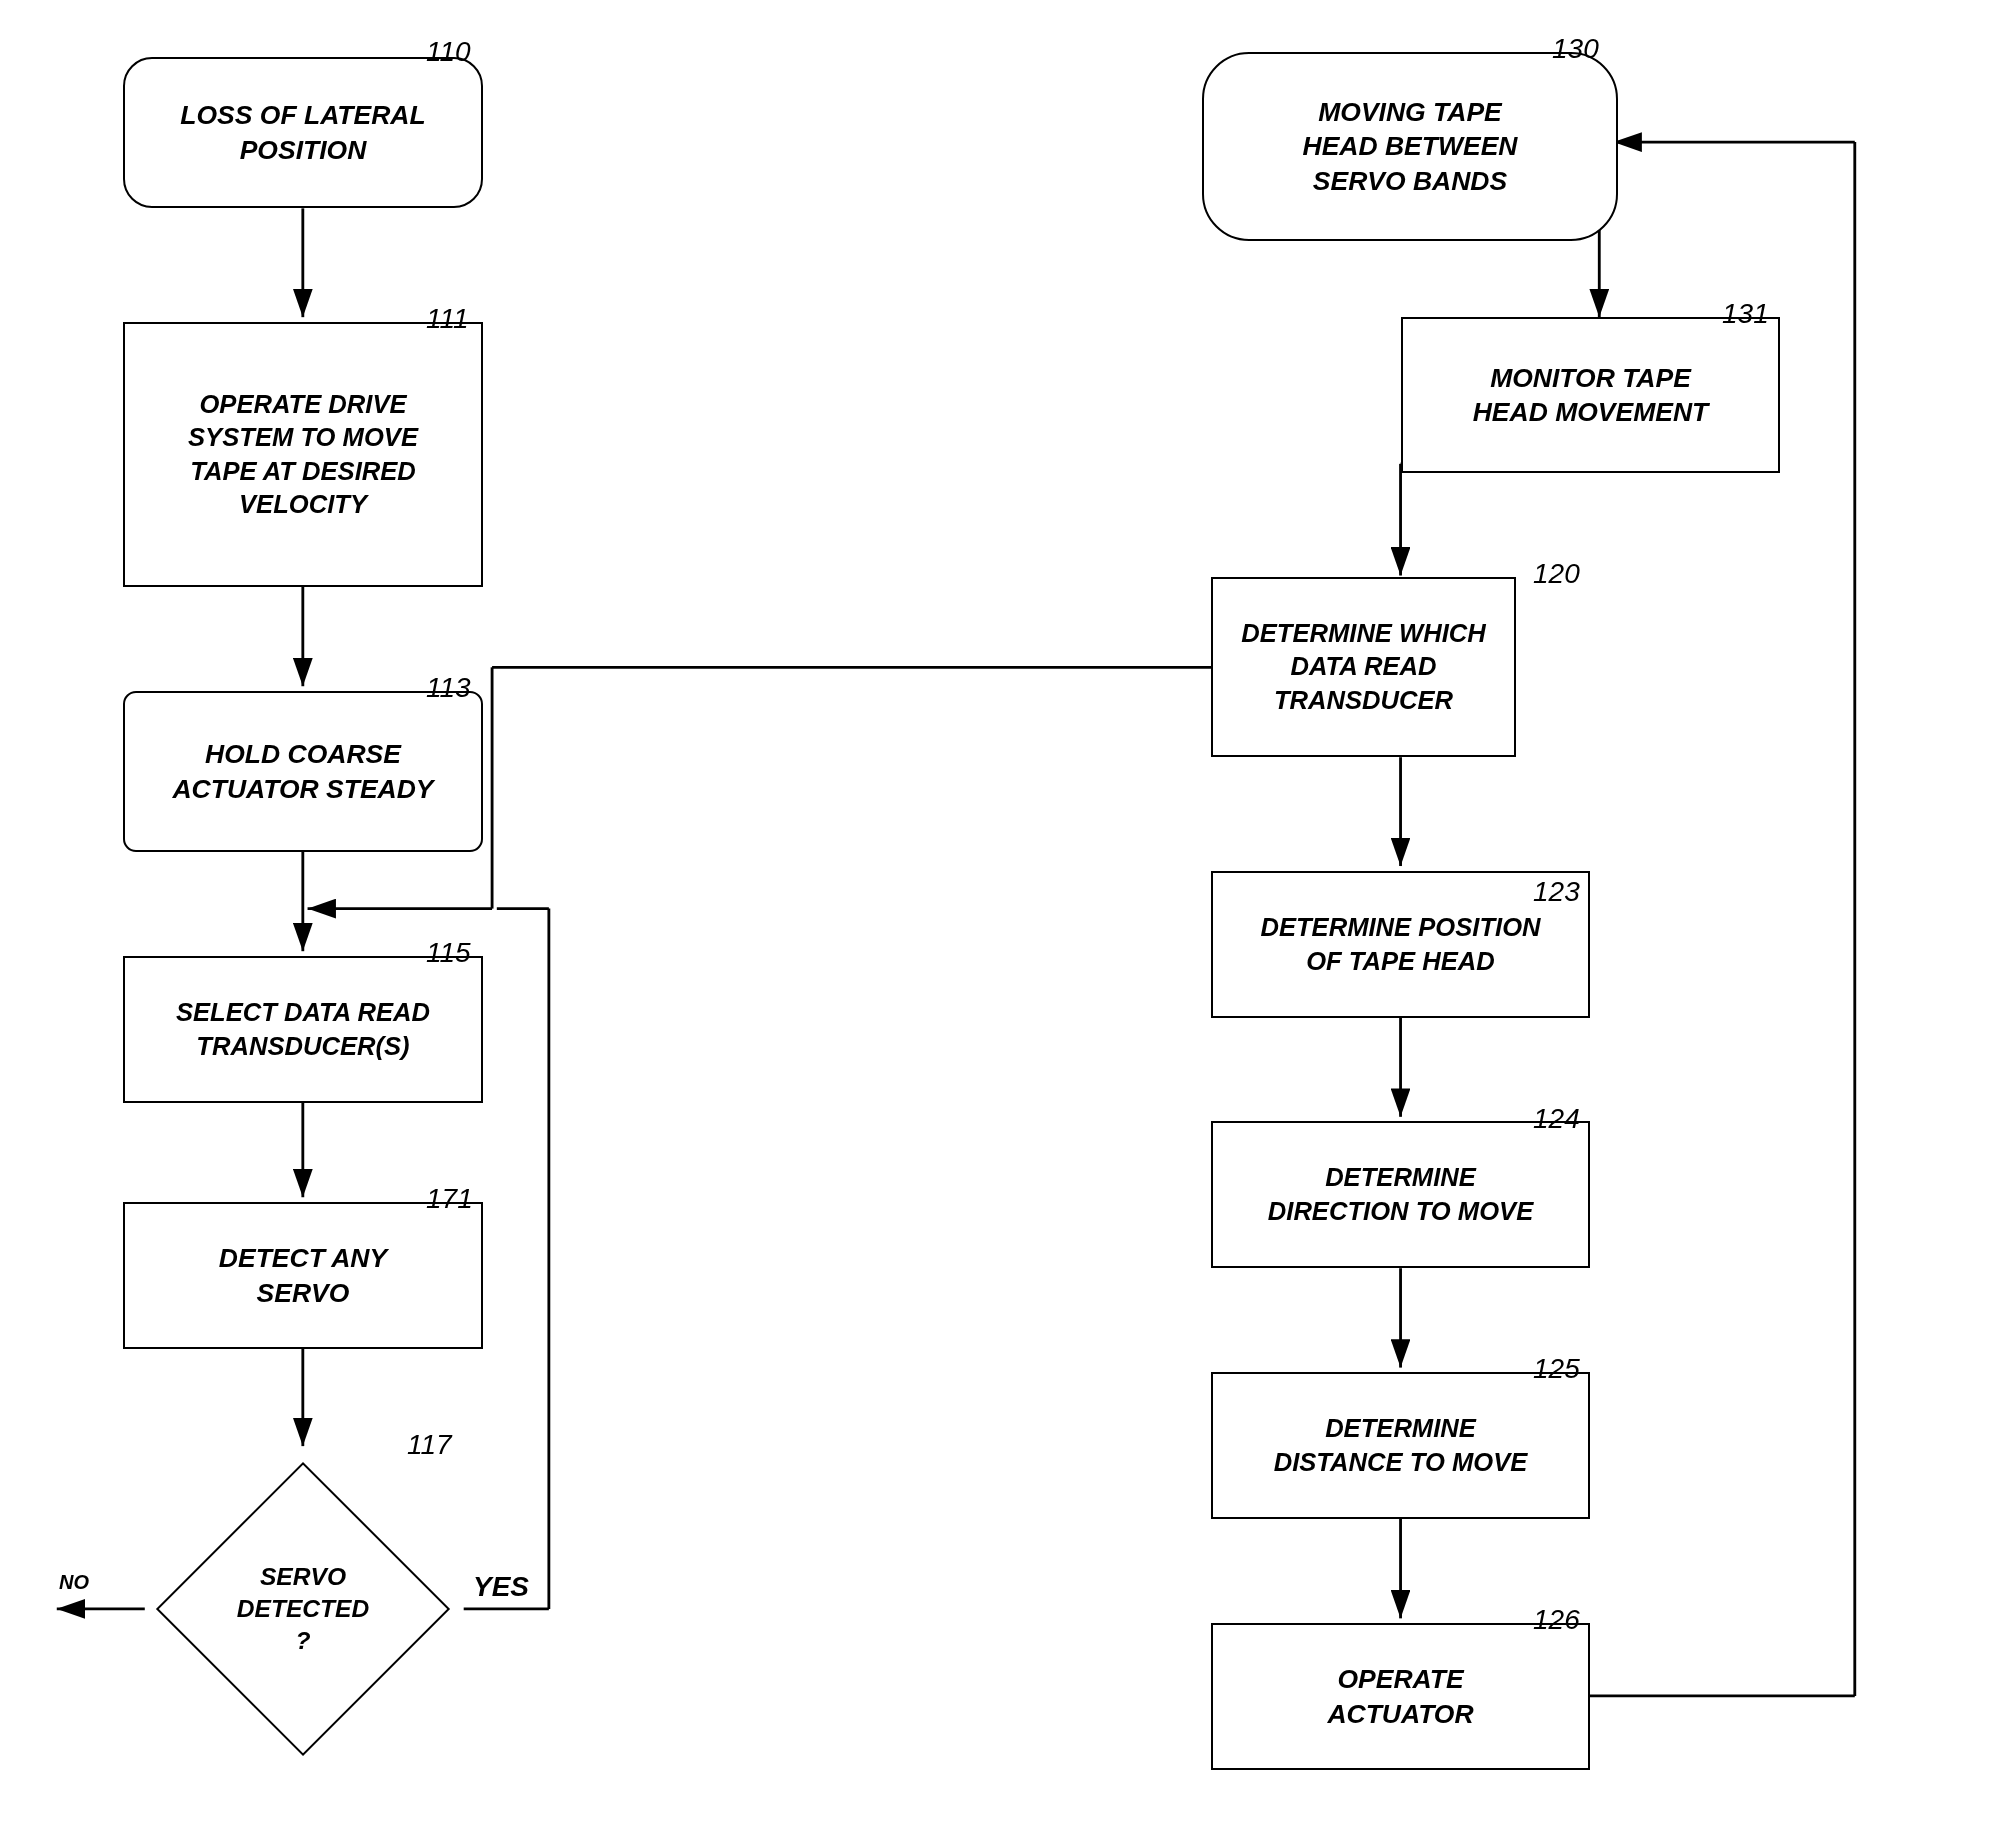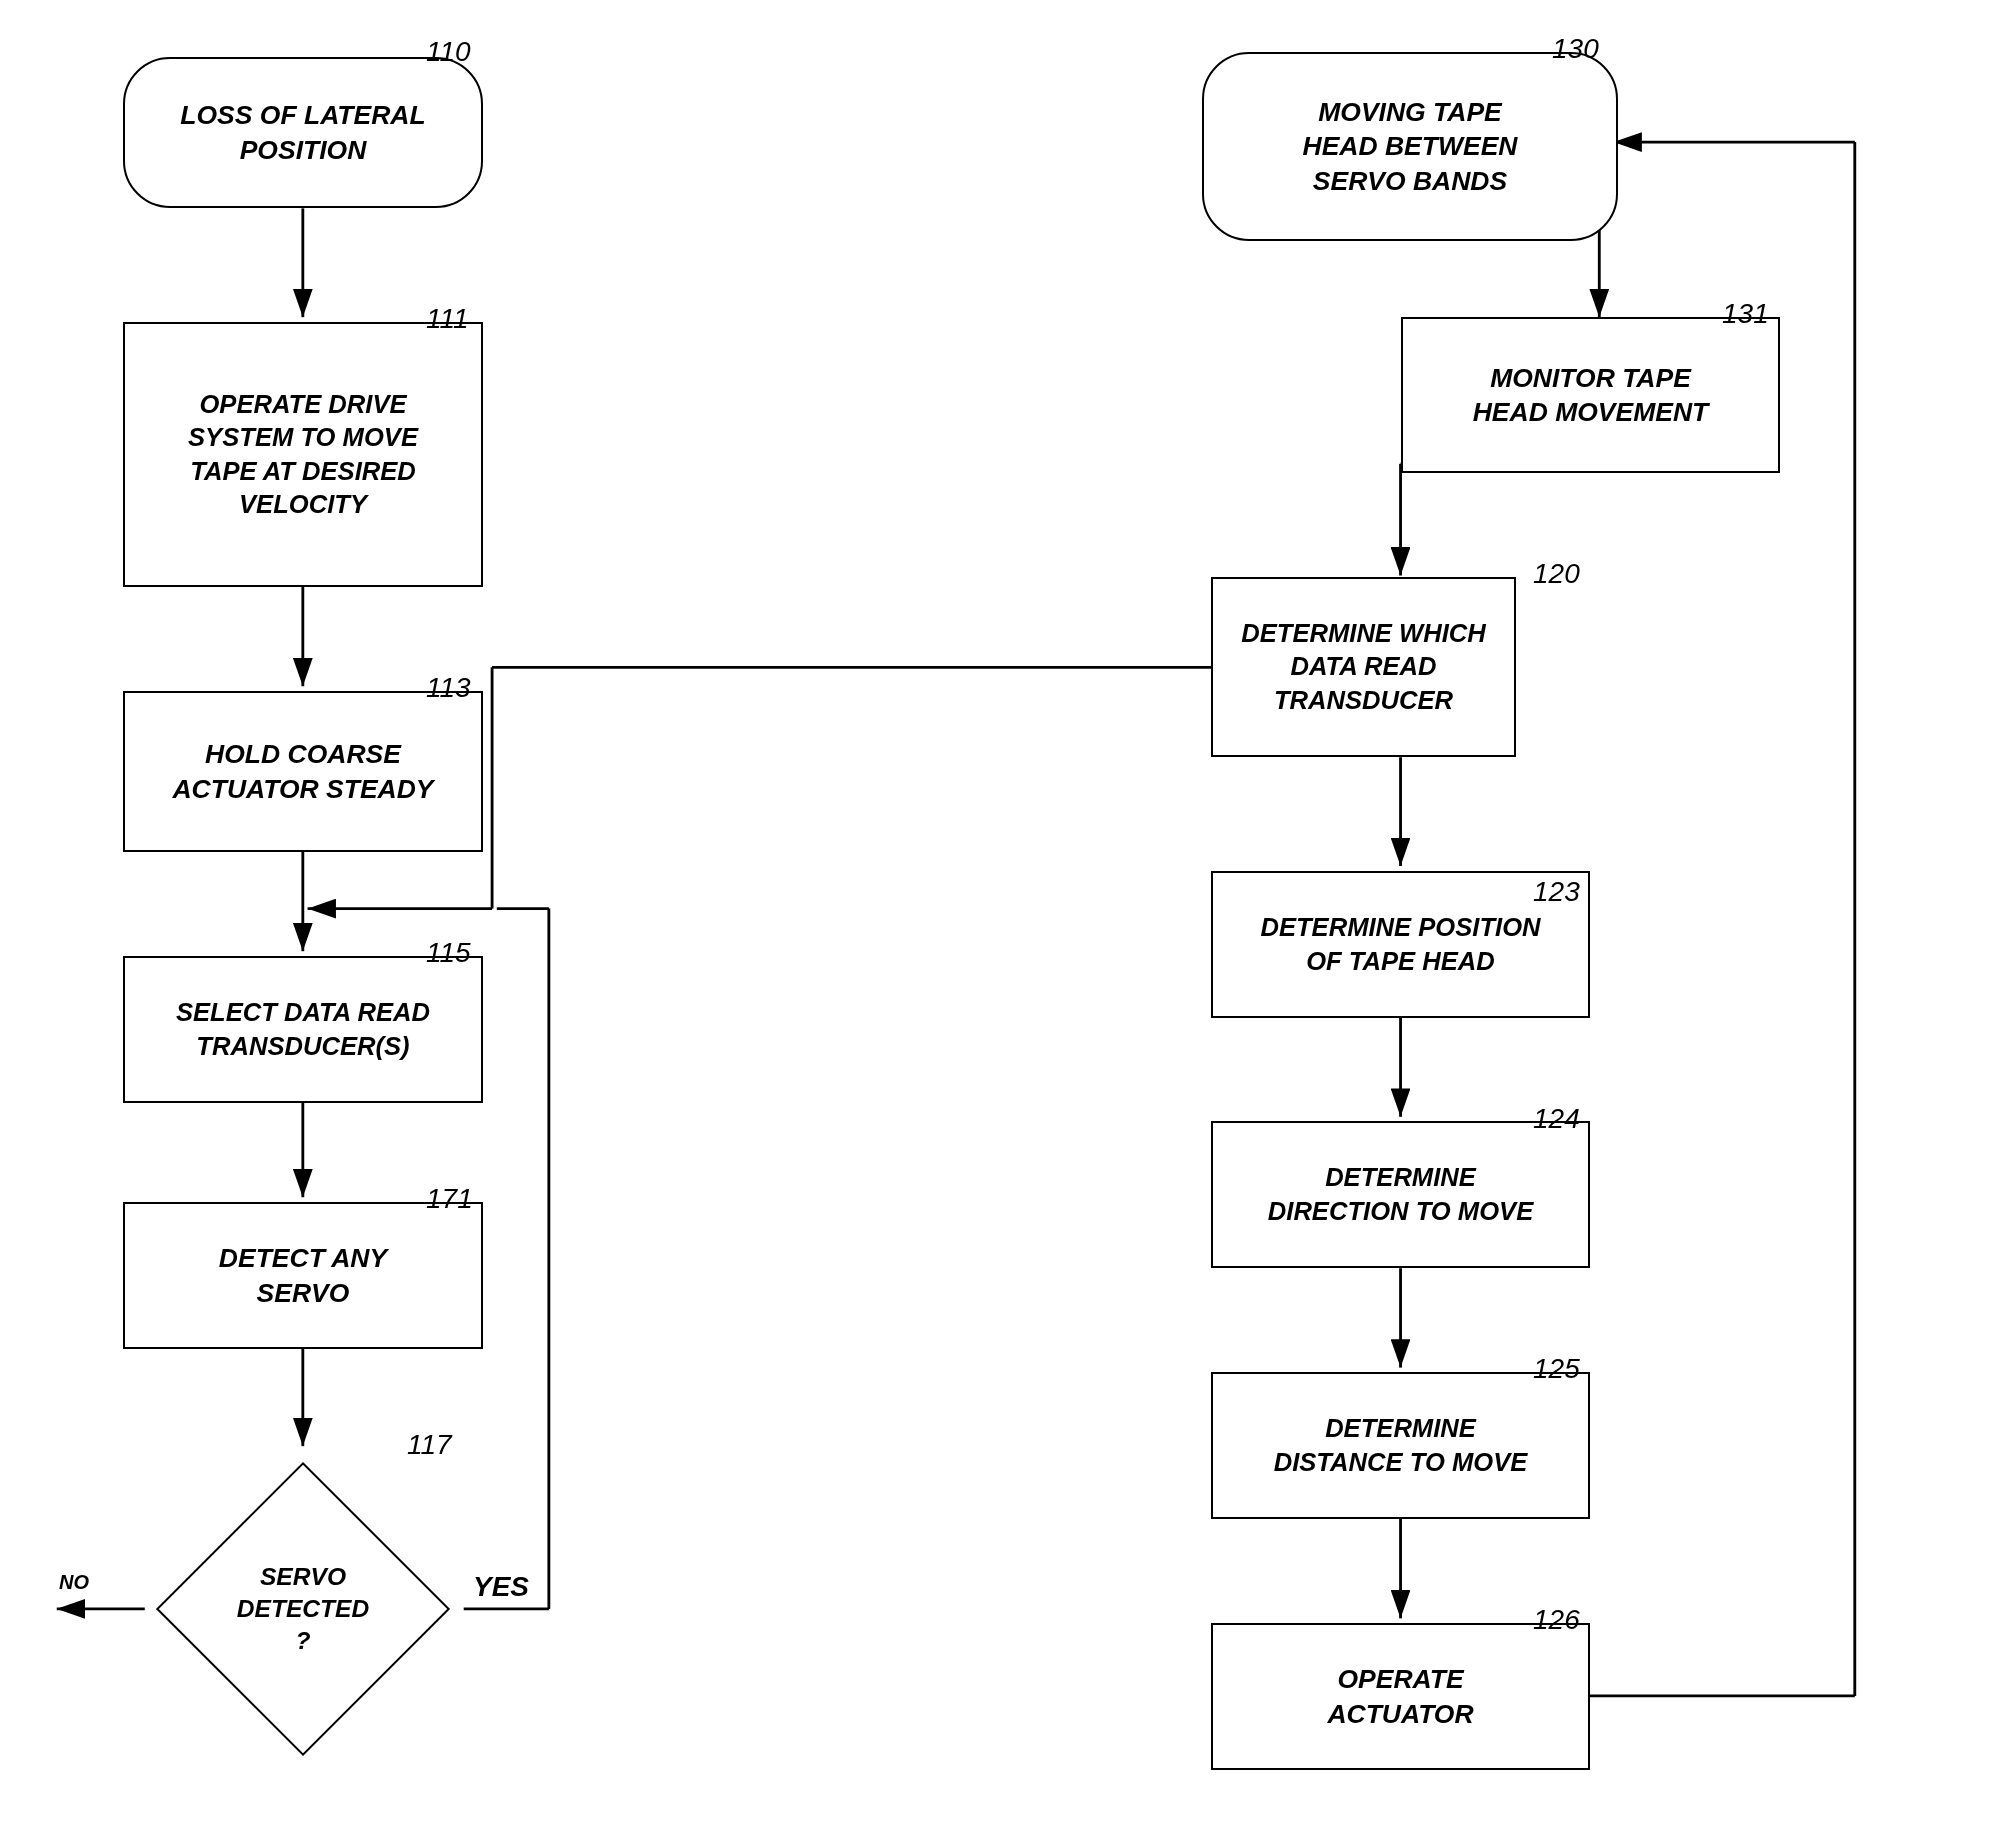--- a/index.html
+++ b/index.html
@@ -138,30 +138,30 @@
     <line x1="1480" y1="1340" x2="1480" y2="1445" stroke="#000" stroke-width="3" marker-end="url(#arrowhead)"></line>
 
     <line x1="1480" y1="1605" x2="1480" y2="1710" stroke="#000" stroke-width="3" marker-end="url(#arrowhead)"></line>
 
     <line x1="1680" y1="1792" x2="1960" y2="1792" stroke="#000" stroke-width="3"></line>
     <line x1="1960" y1="1792" x2="1960" y2="150" stroke="#000" stroke-width="3"></line>
     <line x1="1960" y1="150" x2="1705" y2="150" stroke="#000" stroke-width="3" marker-end="url(#arrowhead)"></line>
 
   </svg>
 
-  <div class="box rounded" style="left:123px; top:57px; width:360px; height:151px; font-size:26.5px;">LOSS OF
+  <div class="box rounded" style="left:123px; top:57px; width:360px; height:151px; font-size:26.5px;border-radius:29px;">LOSS OF
 LATERAL POSITION</div>
   <span class="ref-label" style="left:426px; top:36px;">110</span>
 
   <div class="box" style="left:123px; top:322px; width:360px; height:265px; font-size:25.6px;">
     OPERATE DRIVE<br>SYSTEM TO MOVE<br>TAPE AT DESIRED<br>VELOCITY
   </div>
   <span class="ref-label" style="left:426px; top:303px;">111</span>
 
-  <div class="box" style="left:123px; top:691px; width:360px; height:161px; font-size:26.5px;">
+  <div class="box" style="left:123px; top:691px; width:360px; height:161px; font-size:26.5px;border-radius:13px;">
     HOLD COARSE<br>ACTUATOR STEADY
   </div>
   <span class="ref-label" style="left:426px; top:672px;">113</span>
 
   <div class="box" style="left:123px; top:956px; width:360px; height:147px; font-size:25.6px;">
     SELECT DATA READ<br>TRANSDUCER(S)
   </div>
   <span class="ref-label" style="left:426px; top:937px;">115</span>
 
   <div class="box" style="left:123px; top:1202px; width:360px; height:147px; font-size:26.5px;">

